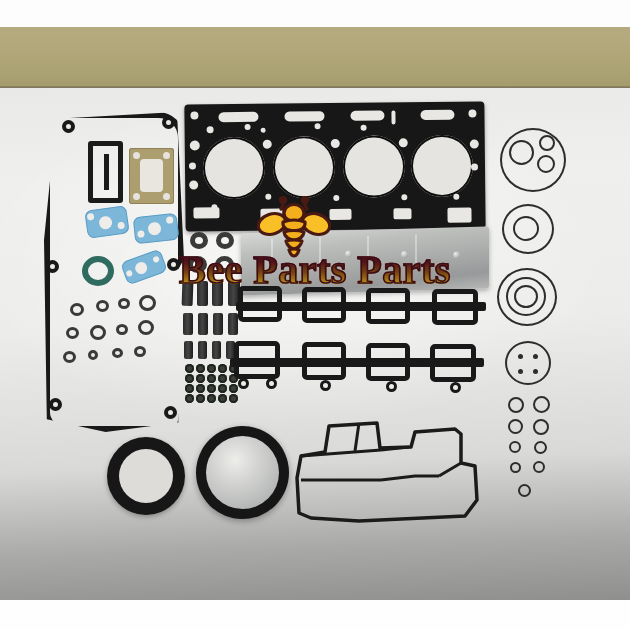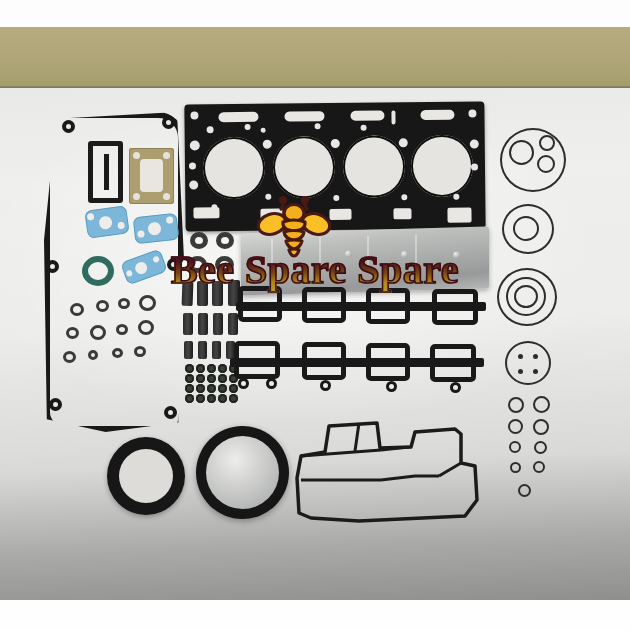--- a/index.html
+++ b/index.html
@@ -345,16 +345,16 @@
           <ellipse cx="37" cy="17" rx="10" ry="8.5" fill="#f3b01c"></ellipse>
           <ellipse cx="15" cy="28" rx="14" ry="10" fill="#f9bf26" transform="rotate(-18 15 28)"></ellipse>
           <ellipse cx="59" cy="28" rx="14" ry="10" fill="#f9bf26" transform="rotate(18 59 28)"></ellipse>
           <path d="M26 26 Q37 22 48 26 Q49 34 37 35 Q25 34 26 26 Z" fill="#f3b01c"></path>
           <path d="M27 36 Q37 33 47 36 Q46 43 37 44 Q28 43 27 36 Z" fill="#f3b01c"></path>
           <path d="M29 45 Q37 43 45 45 Q43 52 37 53 Q31 52 29 45 Z" fill="#f3b01c"></path>
           <path d="M32 54 Q37 52 42 54 Q40 60 37 60 Q34 60 32 54 Z" fill="#f3b01c"></path>
         </g>
       </svg>
     </div>
-    <div id="wm-text">Bee Spare Spare</div>
+    <div id="wm-text">Bee Parts Parts</div>
   </div>
 
 </div>
 
 </body></html>

